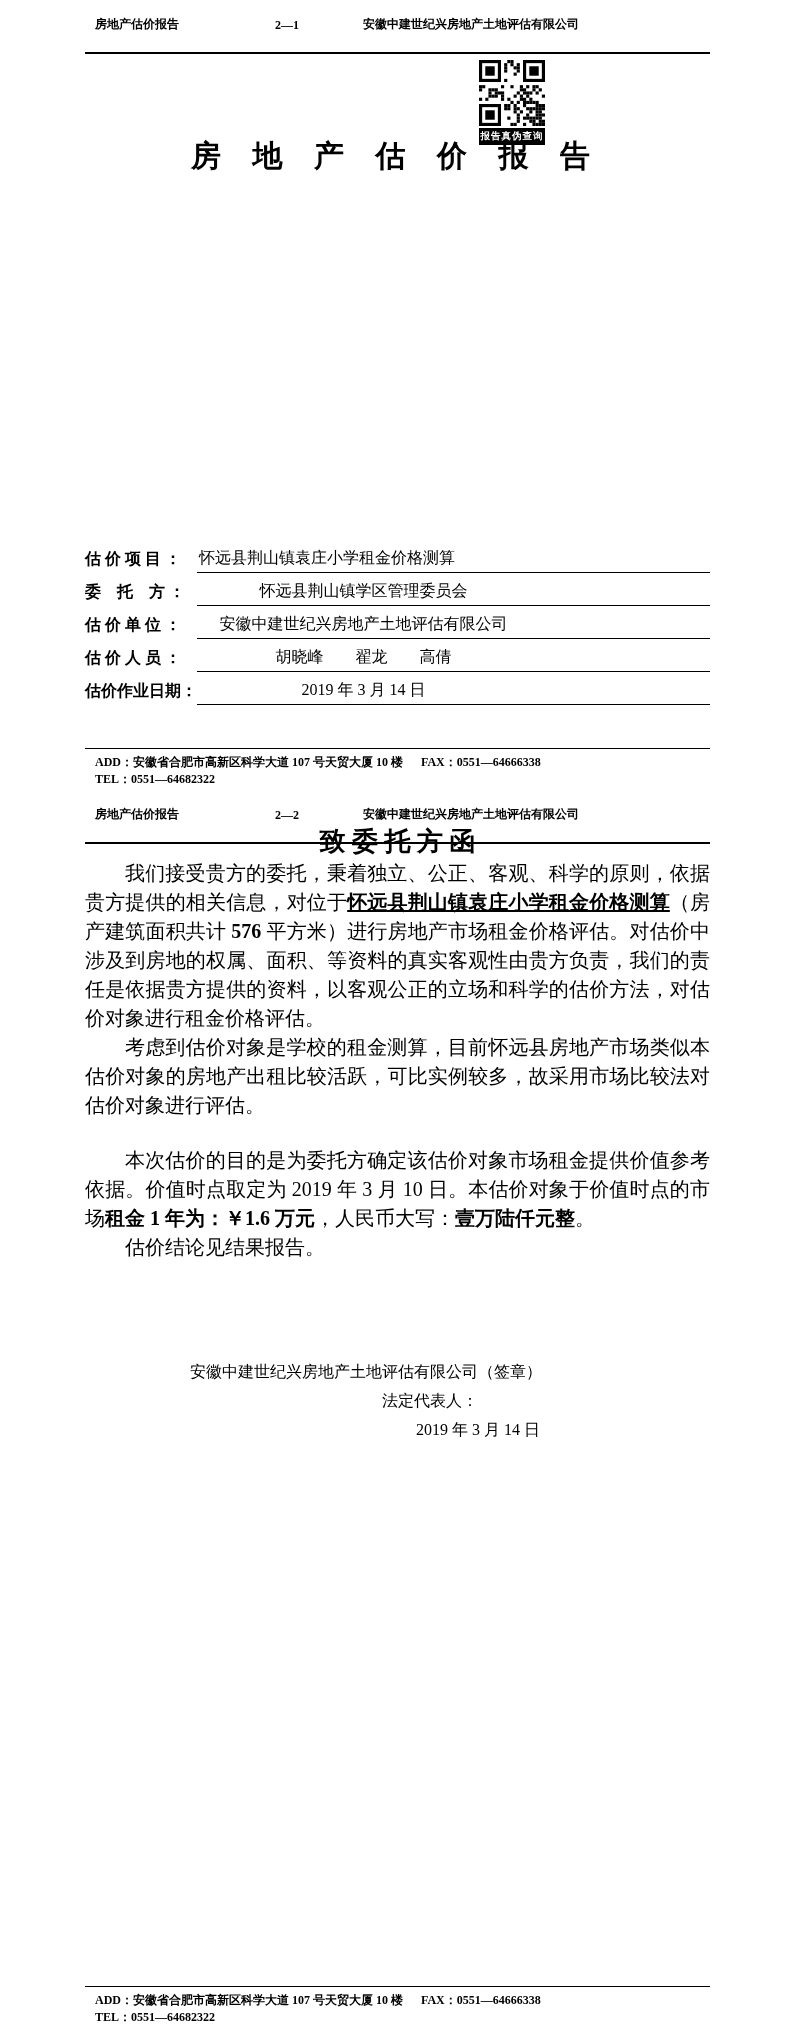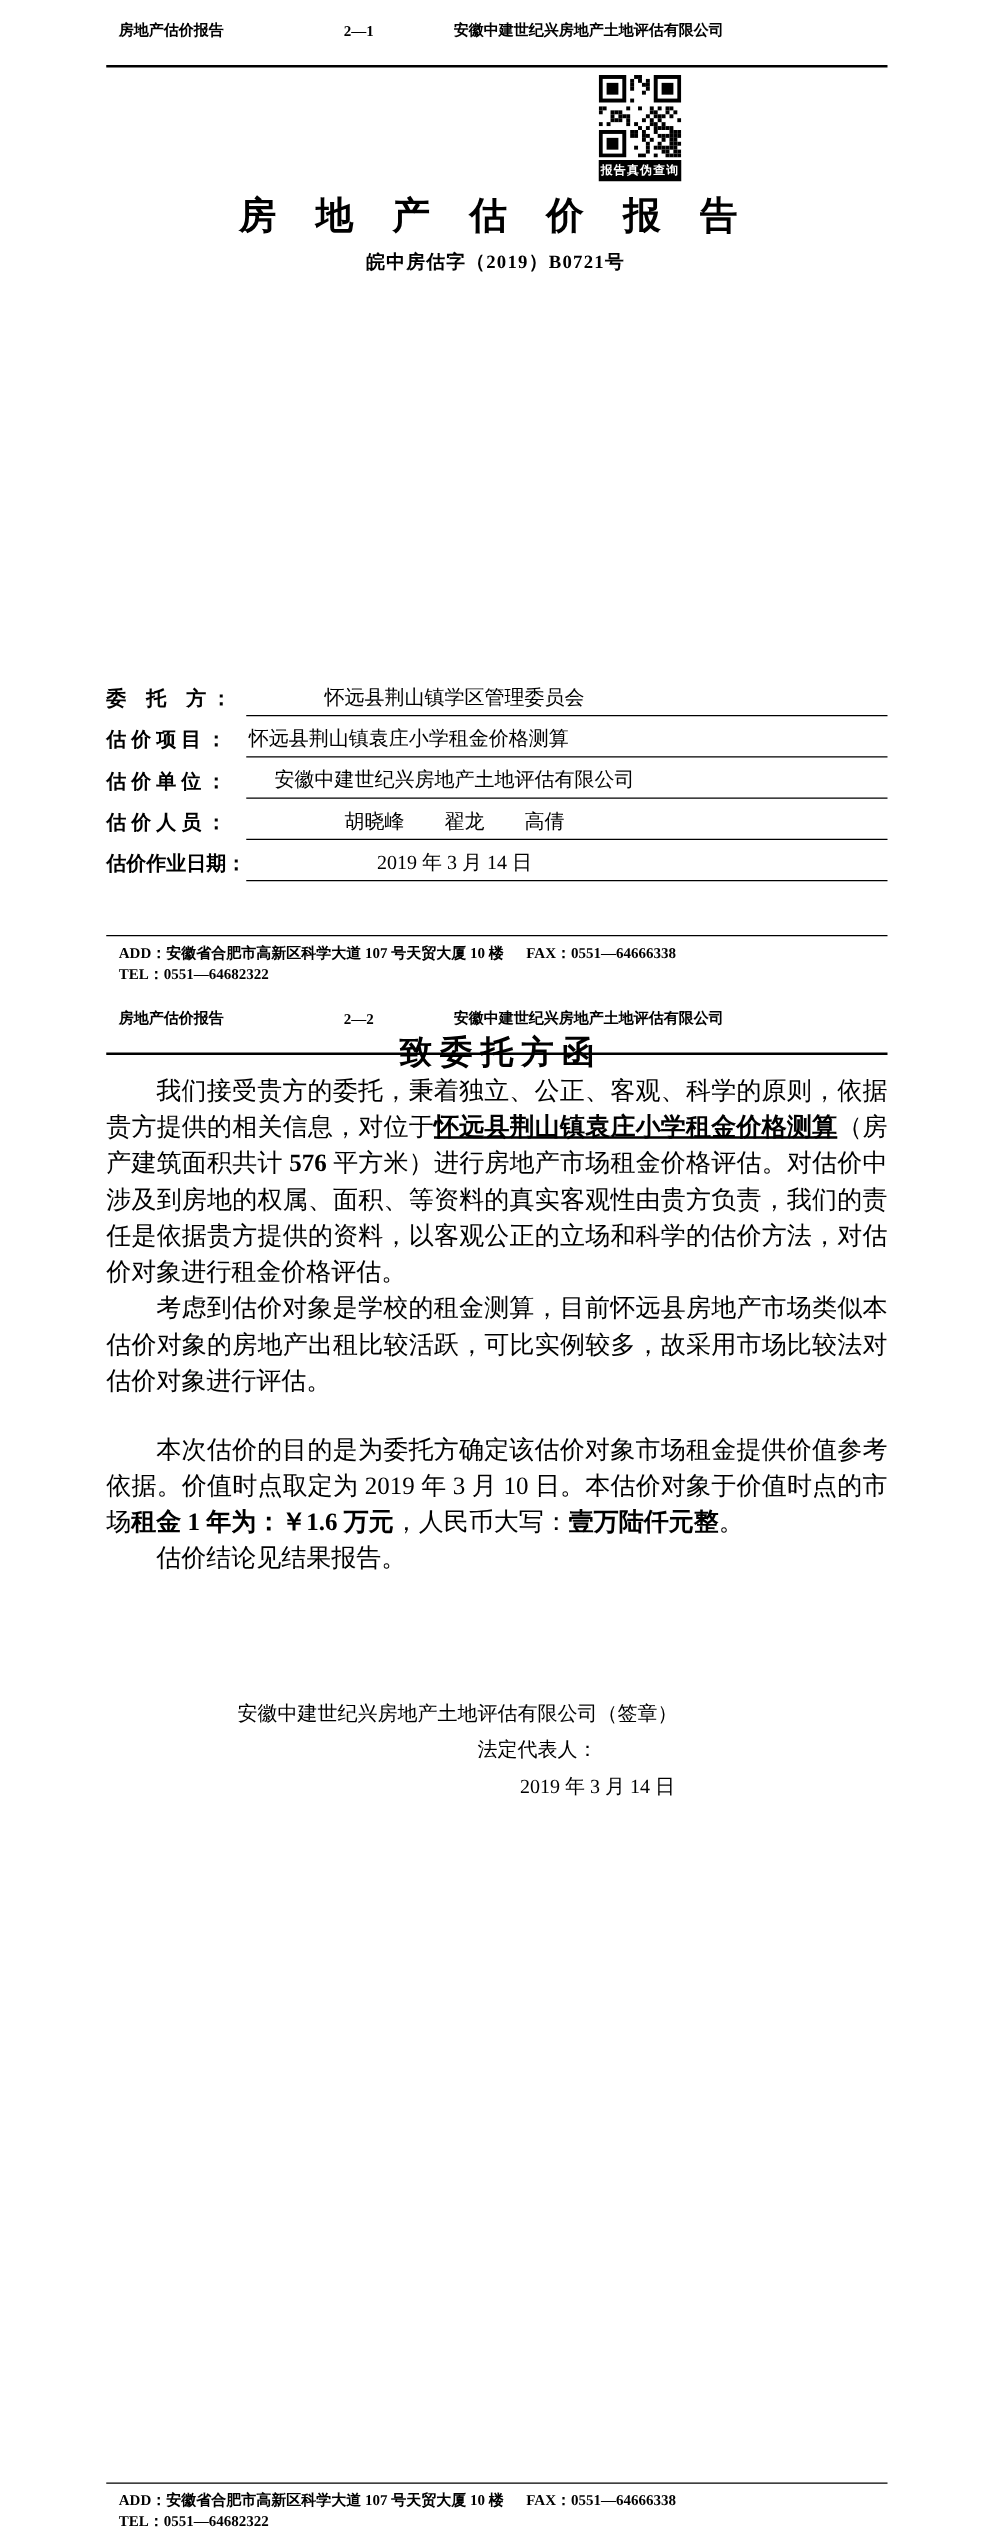--- a/index.html
+++ b/index.html
@@ -28,21 +28,21 @@
   .qr-block { position:absolute; left:479px; top:60px; width:66px; text-align:center; }
   .qr { display:block; }
   .qr-caption {
     margin-top:2px; background:#000; color:#fff;
     font-size:9.5px; font-weight:bold; letter-spacing:1px;
     padding:2px 0; font-family:"Liberation Sans","DejaVu Sans",sans-serif;
   }
 
   
   .p1-title {
-    position:absolute; top:152px; left:0; right:0;
+    position:absolute; top:136px; left:0; right:0;
     text-align:center; font-size:30px; font-weight:bold; letter-spacing:12px;
     white-space:nowrap;
   }
   .p1-docnum {
     position:absolute; top:200px; left:0; right:0;
     text-align:center; font-size:15px; font-weight:bold; letter-spacing:1px;
   }
   .fields { position:absolute; left:85px; right:83px; top:540px; }
   .field-row { display:flex; align-items:flex-end; height:33px; }
   .field-label {
@@ -210,30 +210,29 @@
           <rect fill="#fff" x="45" y="3" width="15" height="15"></rect>
           <rect x="48" y="6" width="9" height="9"></rect>
           <rect x="0" y="42" width="21" height="21"></rect>
           <rect fill="#fff" x="3" y="45" width="15" height="15"></rect>
           <rect x="6" y="48" width="9" height="9"></rect>
         </svg>
       <div class="qr-caption">报告真伪查询</div>
     </div>
 
     <h1 class="p1-title">房 地 产 估 价 报 告</h1>
-    <div class="p1-docnum">皖中房估字（2019）B0721号</div>
 
     <div class="fields">
+      <div class="field-row">
+        <span class="field-label">估 价 项 目 ：</span>
+        <span class="field-value val-left">怀远县荆山镇袁庄小学租金价格测算</span>
+      </div>
       <div class="field-row">
         <span class="field-label">委　托　方 ：</span>
         <span class="field-value">怀远县荆山镇学区管理委员会</span>
-      </div>
-      <div class="field-row">
-        <span class="field-label">估 价 项 目 ：</span>
-        <span class="field-value val-left">怀远县荆山镇袁庄小学租金价格测算</span>
       </div>
       <div class="field-row">
         <span class="field-label">估 价 单 位 ：</span>
         <span class="field-value">安徽中建世纪兴房地产土地评估有限公司</span>
       </div>
       <div class="field-row">
         <span class="field-label">估 价 人 员 ：</span>
         <span class="field-value">胡晓峰　　翟龙　　高倩</span>
       </div>
       <div class="field-row">

